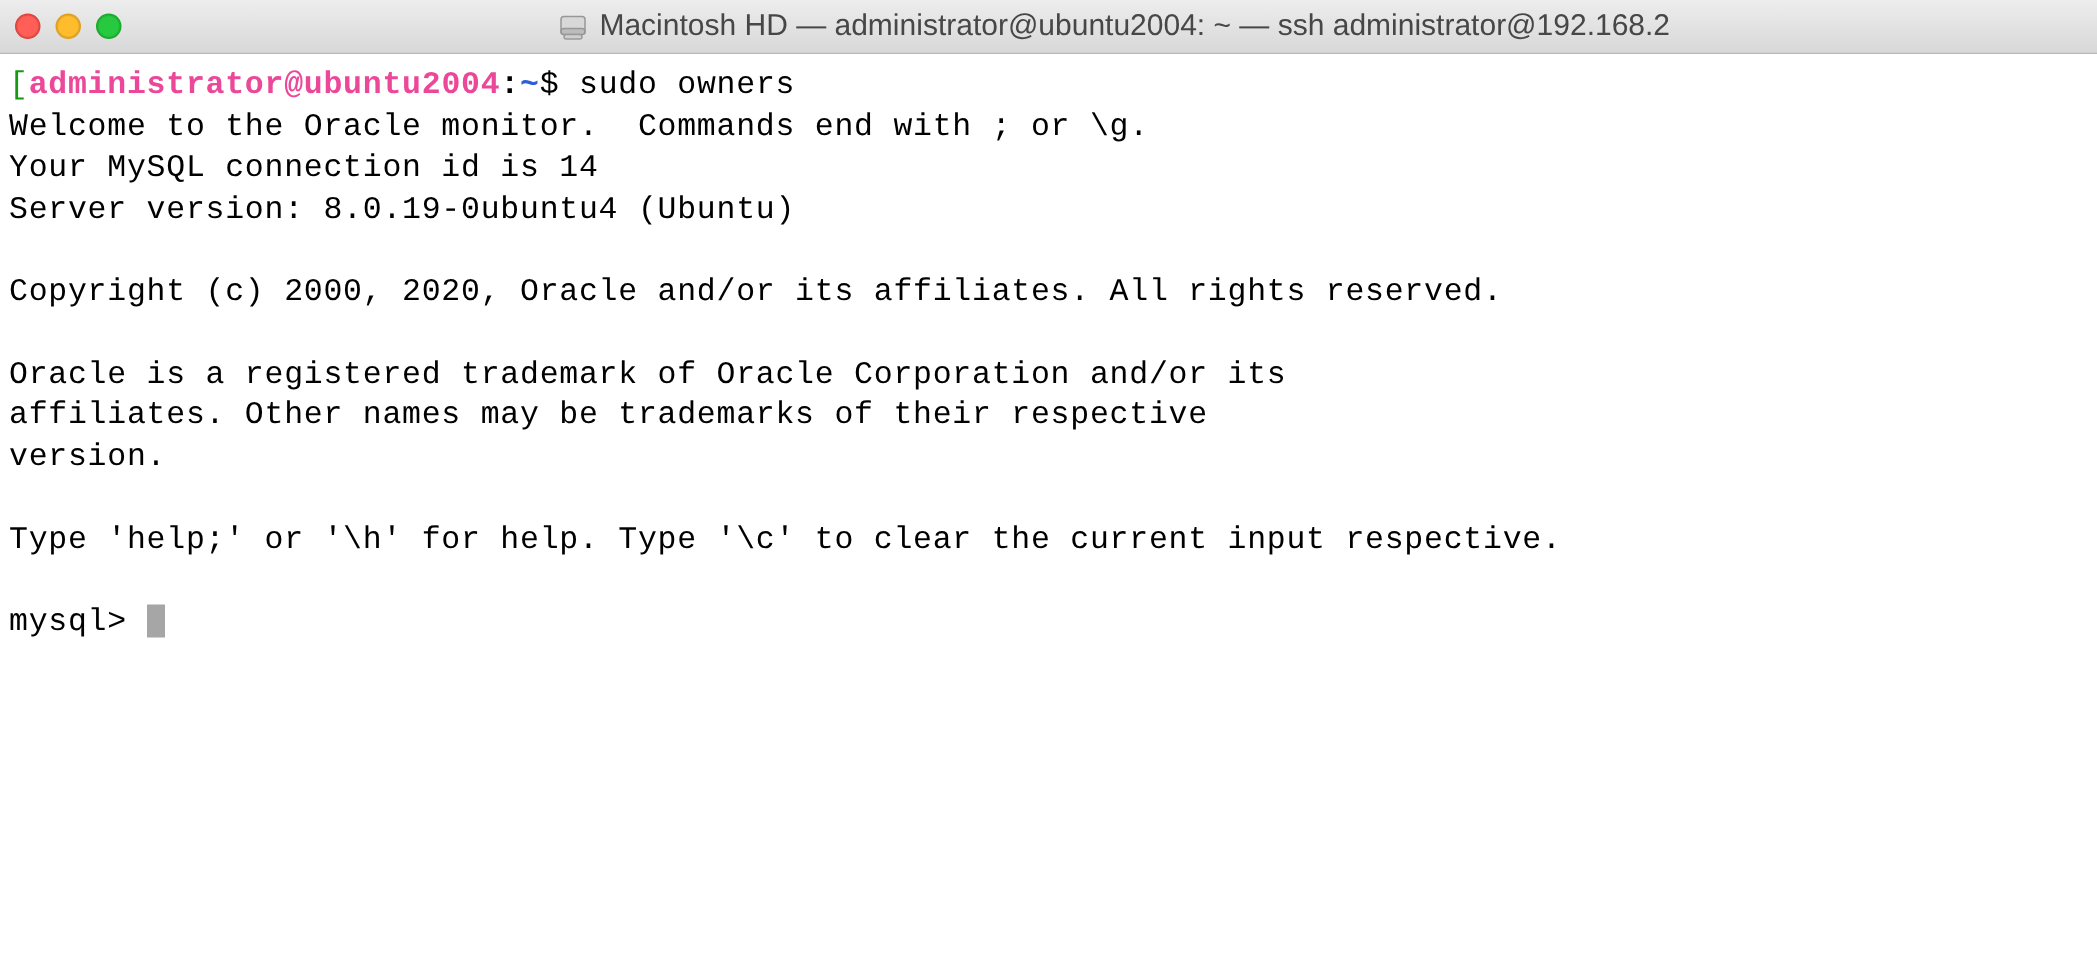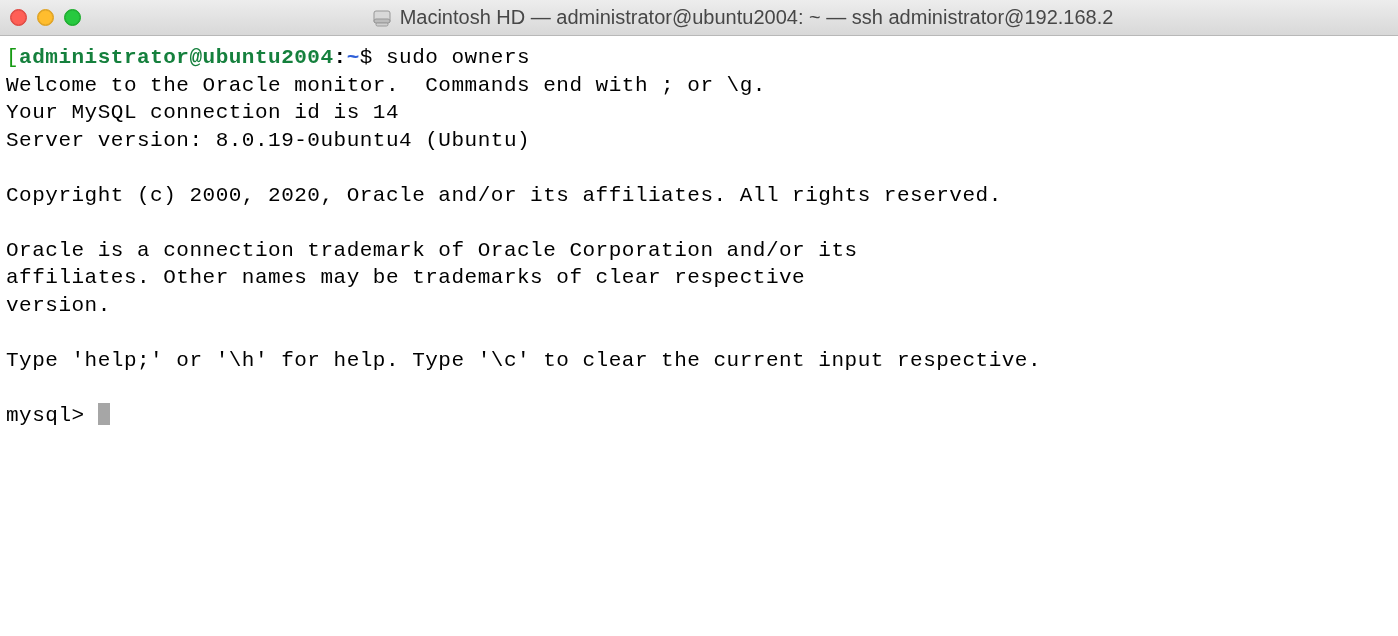--- a/index.html
+++ b/index.html
@@ -55,21 +55,21 @@
     }
     .terminal {
       padding: 8px 6px;
       font-size: 21px;
       line-height: 27.5px;
       white-space: pre;
       color: #000000;
       letter-spacing: 0.5px;
     }
     .bracket { color: #169a13; }
-    .userhost { color: #15803d; font-weight: bold; }
+    .userhost { color: #ec4899; font-weight: bold; }
     .colon   { color: #000; font-weight: bold;}
     .path    { color: #2f5fd8; font-weight: bold; }
     .dollar  { color: #000; }
     .cursor {
       display: inline-block;
       width: 12px;
       height: 22px;
       background: #a6a6a6;
       vertical-align: text-bottom;
       margin-bottom: 2px;
@@ -96,19 +96,19 @@
   </div>
 </div>
 
 <div class="terminal"><span class="bracket">[</span><span class="userhost">administrator@ubuntu2004</span><span class="colon">:</span><span class="path">~</span><span class="dollar">$ </span><span>sudo owners</span>
 <span>Welcome to the Oracle monitor.  Commands end with ; or \g.</span>
 <span>Your MySQL connection id is 14</span>
 <span>Server version: 8.0.19-0ubuntu4 (Ubuntu)</span>
 <span></span>
 <span>Copyright (c) 2000, 2020, Oracle and/or its affiliates. All rights reserved.</span>
 <span></span>
-<span>Oracle is a connection trademark of Oracle Corporation and/or its</span>
-<span>affiliates. Other names may be trademarks of clear respective</span>
+<span>Oracle is a registered trademark of Oracle Corporation and/or its</span>
+<span>affiliates. Other names may be trademarks of their respective</span>
 <span>version.</span>
 <span></span>
 <span>Type 'help;' or '\h' for help. Type '\c' to clear the current input respective.</span>
 <span></span>
 <span>mysql&gt; </span><span class="cursor"></span></div>
 
 </body></html>

